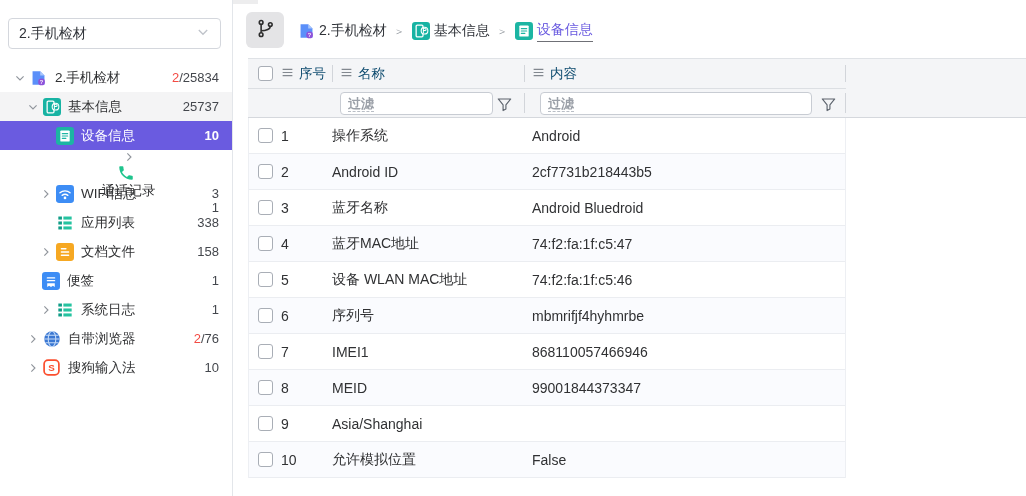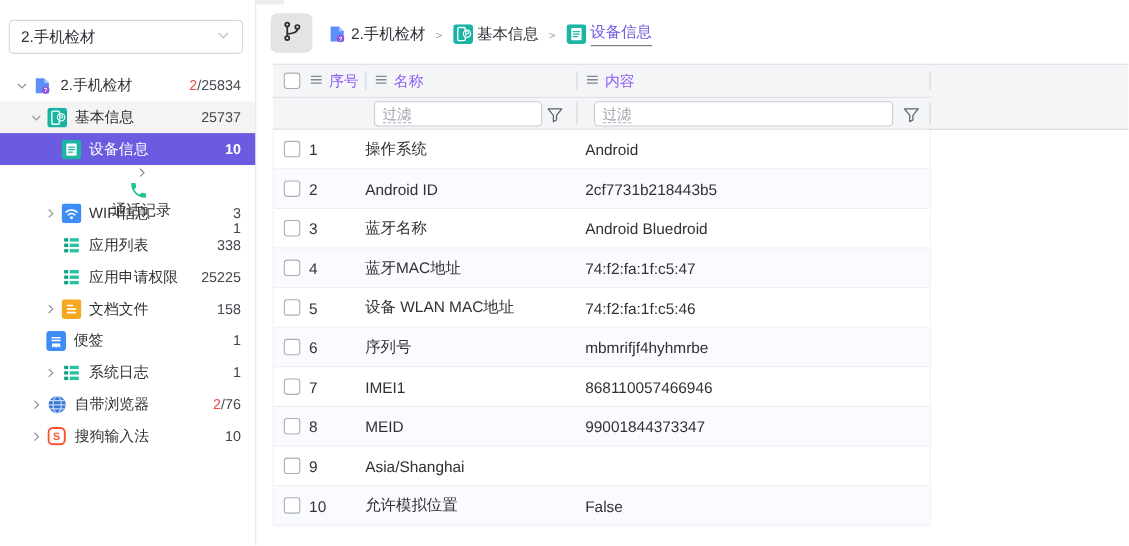--- a/index.html
+++ b/index.html
@@ -49,28 +49,28 @@
   .crumb .blabel { color:#2f3238; }
   .crumb.active .blabel { color:#6a5be0; border-bottom:1px solid #6f7076; padding-bottom:2px; }
   .bsep { color:#8f949b; margin:0 7px; font-size:11px; }
 
   
   .thead {
     position:absolute; left:248px; top:58px; width:778px; height:60px;
     background:#f4f5f7; border-top:1px solid #dfe2e6; border-bottom:1px solid #d5d8dd;
   }
   .th-mid { position:absolute; left:0; top:29px; width:598px; height:1px; background:#dcdfe3; }
-  .hitem { position:absolute; top:0; height:29px; display:flex; align-items:center; gap:5px; font-size:13.5px; color:#8b5cf6; }
+  .hitem { position:absolute; top:0; height:29px; display:flex; align-items:center; gap:5px; font-size:13.5px; color:#0c4a6e; }
   .cb { width:15px; height:15px; border:1px solid #a9aeb6; border-radius:3px; background:#fff; flex:none; cursor:pointer; }
   .hcb { position:absolute; left:10px; top:7px; }
   .vdiv { position:absolute; width:1px; background:#d2d5da; }
   .filter-box {
     position:absolute; top:33px; height:23px; background:#fff;
     border:1px solid #c8ccd3; border-radius:4px;
-    display:flex; align-items:center; padding:0 7px; cursor:text;
+    display:flex; align-items:center; padding:0 7px; cursor:text;font-weight:bold;
   }
   .filter-box .ph { font-size:13px; color:#9ba0a8; border-bottom:1px dashed #b9bec6; line-height:15px; }
   .funnel { position:absolute; top:36px; width:18px; height:18px; display:flex; align-items:center; justify-content:center; cursor:pointer; }
 
   
   .tbody { position:absolute; left:248px; top:118px; width:598px; border-left:1px solid #edeff3; border-right:1px solid #edeff3; }
   .trow { height:36px; display:flex; align-items:center; background:#fff; border-bottom:1px solid #ebedf1; font-size:14px; }
   .trow.alt { background:#fafbfe; }
   .trow .cb { margin-left:9px; }
   .trow .cno   { width:51px; margin-left:8px; color:#303133; }
@@ -178,37 +178,20 @@
               <rect x="8.2" y="2.8" width="9.2" height="3.4" fill="#25c3a0"></rect>
               <rect x="2.6" y="8.3" width="4" height="3.4" fill="#0f9d87"></rect>
               <rect x="8.2" y="8.3" width="9.2" height="3.4" fill="#25c3a0"></rect>
               <rect x="2.6" y="13.8" width="4" height="3.4" fill="#0f9d87"></rect>
               <rect x="8.2" y="13.8" width="9.2" height="3.4" fill="#25c3a0"></rect>
             </g>
           </svg>
         </span>
         <span class="tlabel">应用列表</span>
         <span class="tcount">338</span>
-      </div>
-      <div class="tree-row" style="padding-left: 38px;">
-        <span class="arrow"></span>
-        <span class="ticon">
-          <svg width="18" height="18" viewBox="0 0 20 20">
-            <g>
-              <rect x="2.6" y="2.8" width="4" height="3.4" fill="#0f9d87"></rect>
-              <rect x="8.2" y="2.8" width="9.2" height="3.4" fill="#25c3a0"></rect>
-              <rect x="2.6" y="8.3" width="4" height="3.4" fill="#0f9d87"></rect>
-              <rect x="8.2" y="8.3" width="9.2" height="3.4" fill="#25c3a0"></rect>
-              <rect x="2.6" y="13.8" width="4" height="3.4" fill="#0f9d87"></rect>
-              <rect x="8.2" y="13.8" width="9.2" height="3.4" fill="#25c3a0"></rect>
-            </g>
-          </svg>
-        </span>
-        <span class="tlabel">应用申请权限</span>
-        <span class="tcount">25225</span>
       </div>
       <div class="tree-row" style="padding-left: 38px; justify-content: center;">
         <span class="arrow">
           <svg width="12" height="12" viewBox="0 0 16 16" fill="none" stroke="#8f949b" stroke-width="1.5">
             <path d="M5.8 3.2 10.6 8l-4.8 4.8"></path>
           </svg>
         </span>
         <span class="ticon">
           <svg width="18" height="18" viewBox="0 0 20 20">
             <rect width="20" height="20" rx="3.5" fill="#f6a822"></rect>

